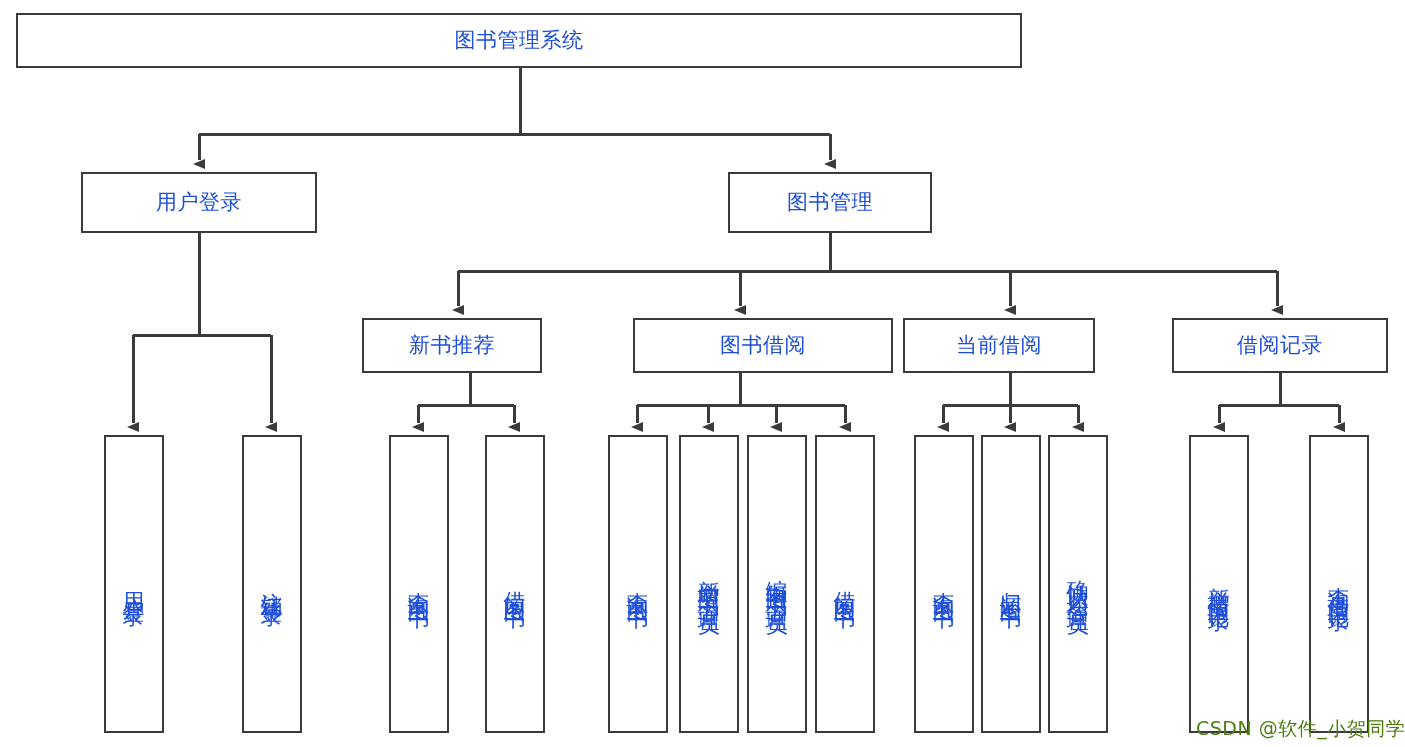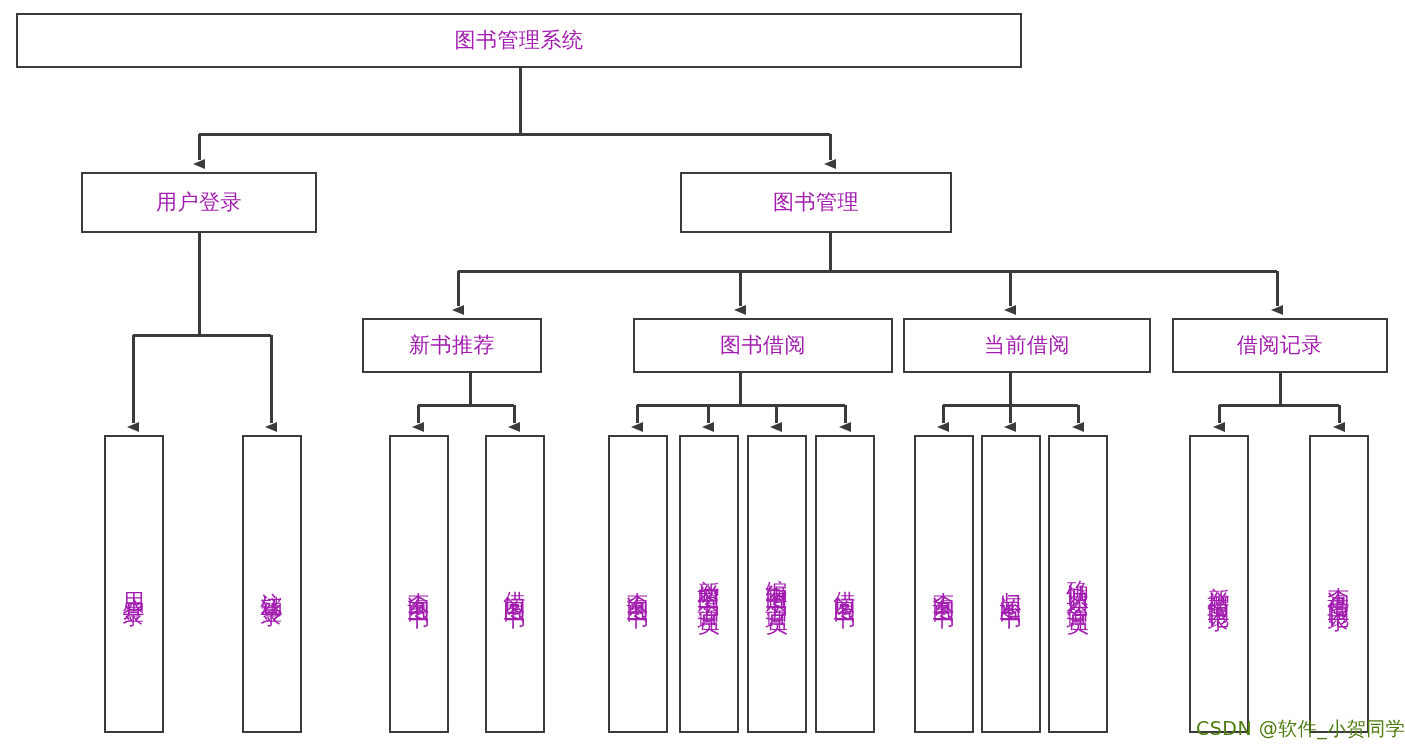--- a/index.html
+++ b/index.html
@@ -30,21 +30,21 @@
     position: absolute;
     box-sizing: border-box;
     border: 2px solid #3b3b3b;
     background: #ffffff;
     display: flex;
     align-items: center;
     justify-content: center;
     overflow: hidden;
   }
   .node-label {
-    color: #a21caf;
+    color: #1d4ed8;
     text-align: center;
     line-height: 1.22;
     white-space: pre;
   }
   .node-h .node-label {
     font-size: 21px;
     letter-spacing: 0.5px;
   }
   .node-v {
     align-items: center;
@@ -123,31 +123,31 @@
     </g>
   </svg>
 
   <div class="node-box node-h" style="left:16px; top:13px; width:1006px; height:55px;">
     <span class="node-label">图书管理系统</span>
   </div>
 
   <div class="node-box node-h" style="left:81px; top:172px; width:236px; height:61px;">
     <span class="node-label">用户登录</span>
   </div>
-  <div class="node-box node-h" style="left:680px; top:172px; width:272px; height:61px;">
+  <div class="node-box node-h" style="left:728px; top:172px; width:204px; height:61px;">
     <span class="node-label">图书管理</span>
   </div>
 
   <div class="node-box node-h" style="left:362px; top:318px; width:180px; height:55px;">
     <span class="node-label">新书推荐</span>
   </div>
   <div class="node-box node-h" style="left:633px; top:318px; width:260px; height:55px;">
     <span class="node-label">图书借阅</span>
   </div>
-  <div class="node-box node-h" style="left:903px; top:318px; width:248px; height:55px;">
+  <div class="node-box node-h" style="left:903px; top:318px; width:192px; height:55px;">
     <span class="node-label">当前借阅</span>
   </div>
   <div class="node-box node-h" style="left:1172px; top:318px; width:216px; height:55px;font-family:Liberation Serif, serif;">
     <span class="node-label">借阅记录</span>
   </div>
 
   <div class="node-box node-v" style="left:104px; top:435px; width:60px; height:298px;">
     <span class="node-label">用户登录</span>
   </div>
   <div class="node-box node-v" style="left:242px; top:435px; width:60px; height:298px;">

